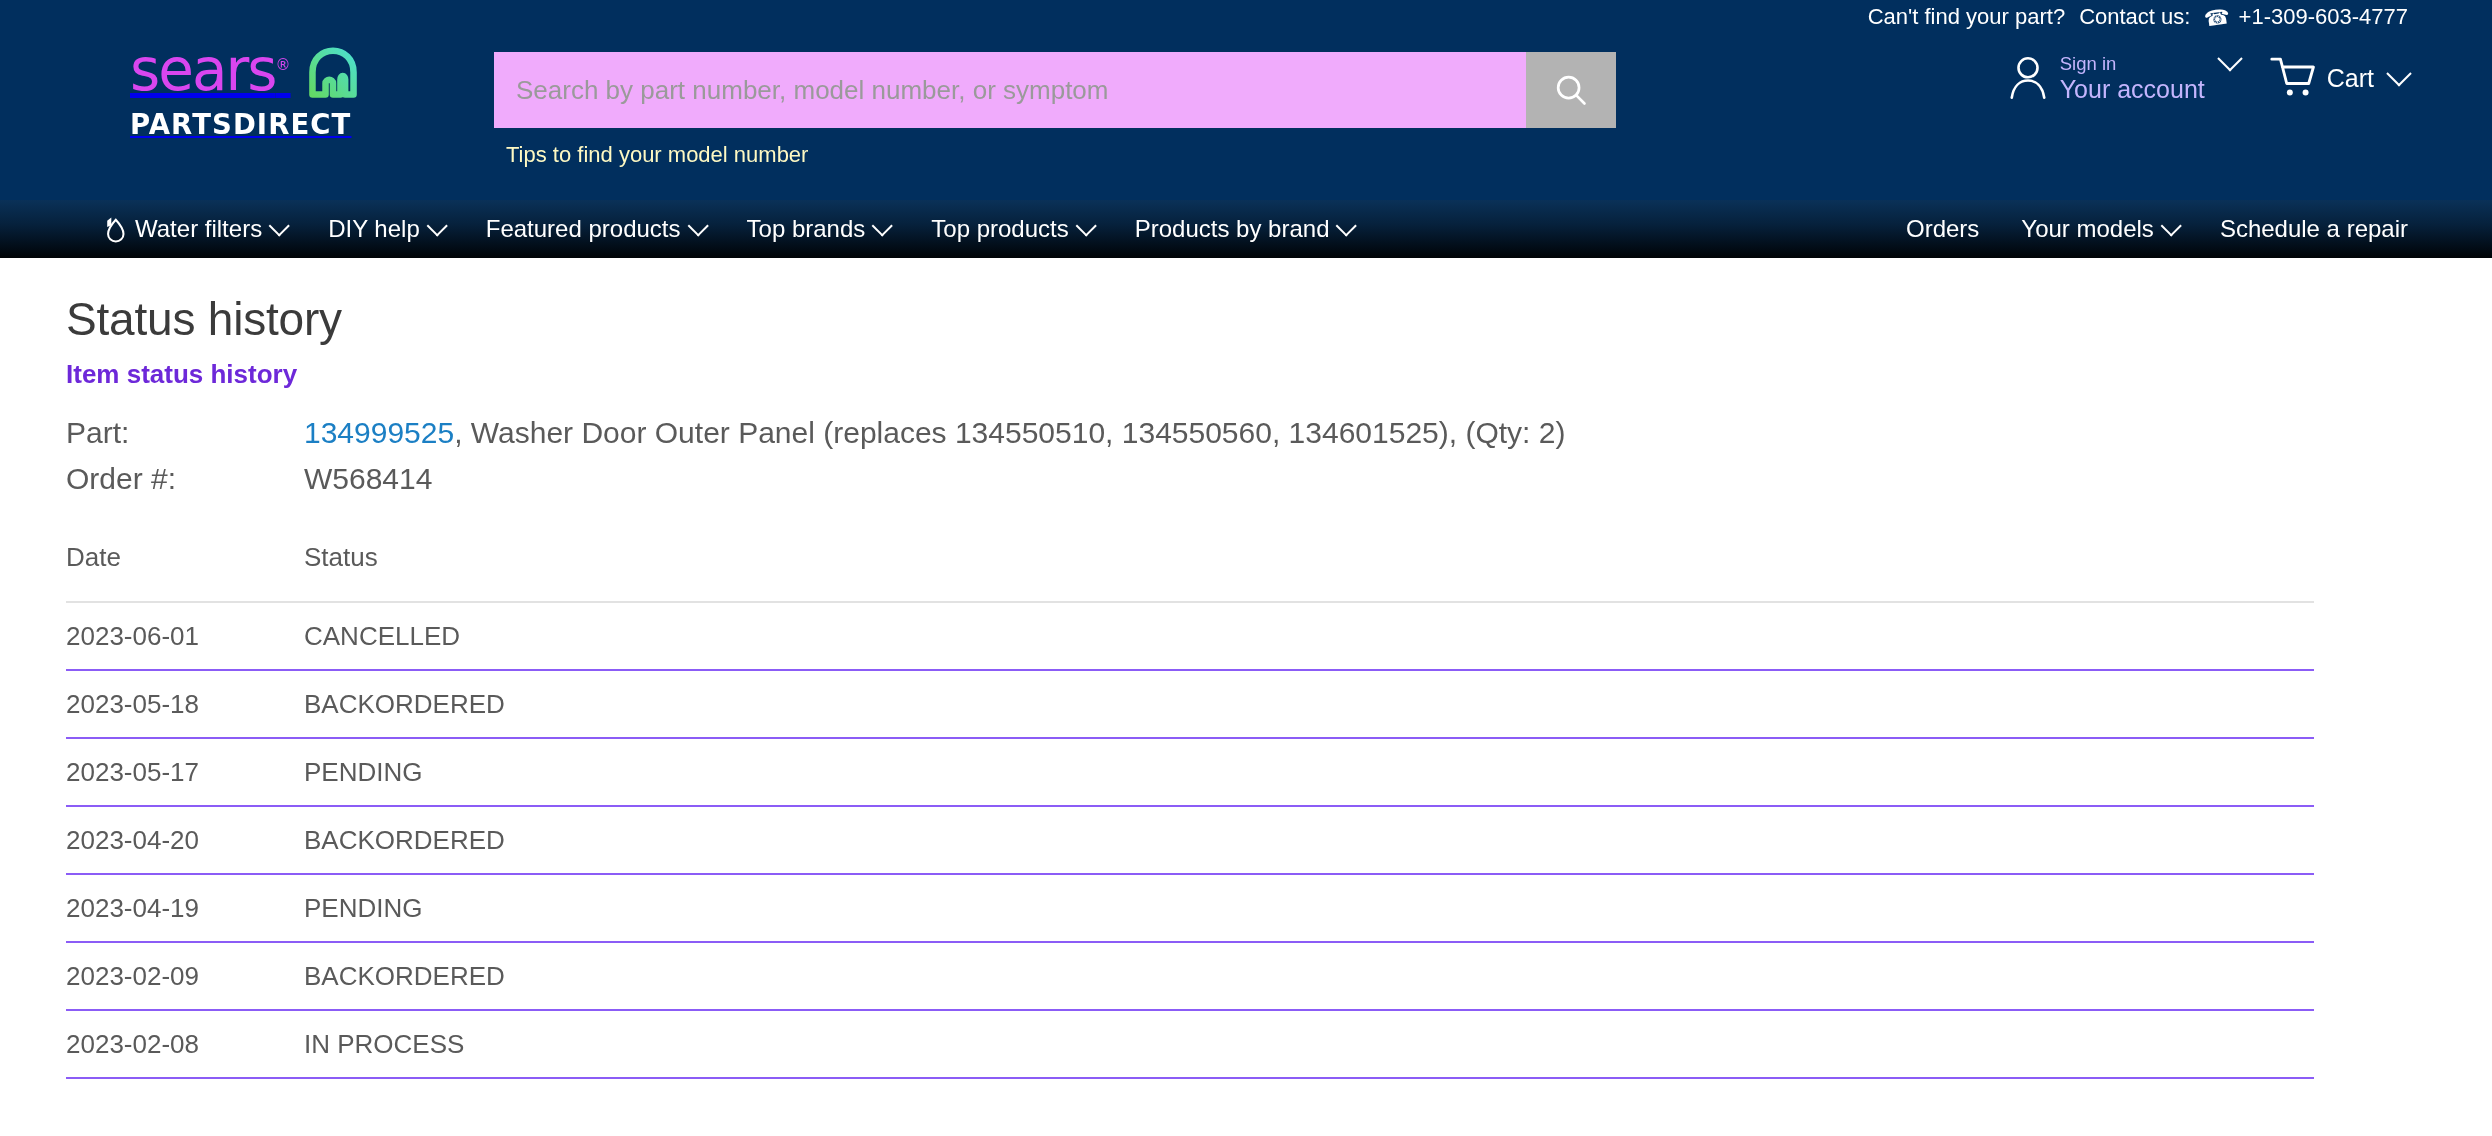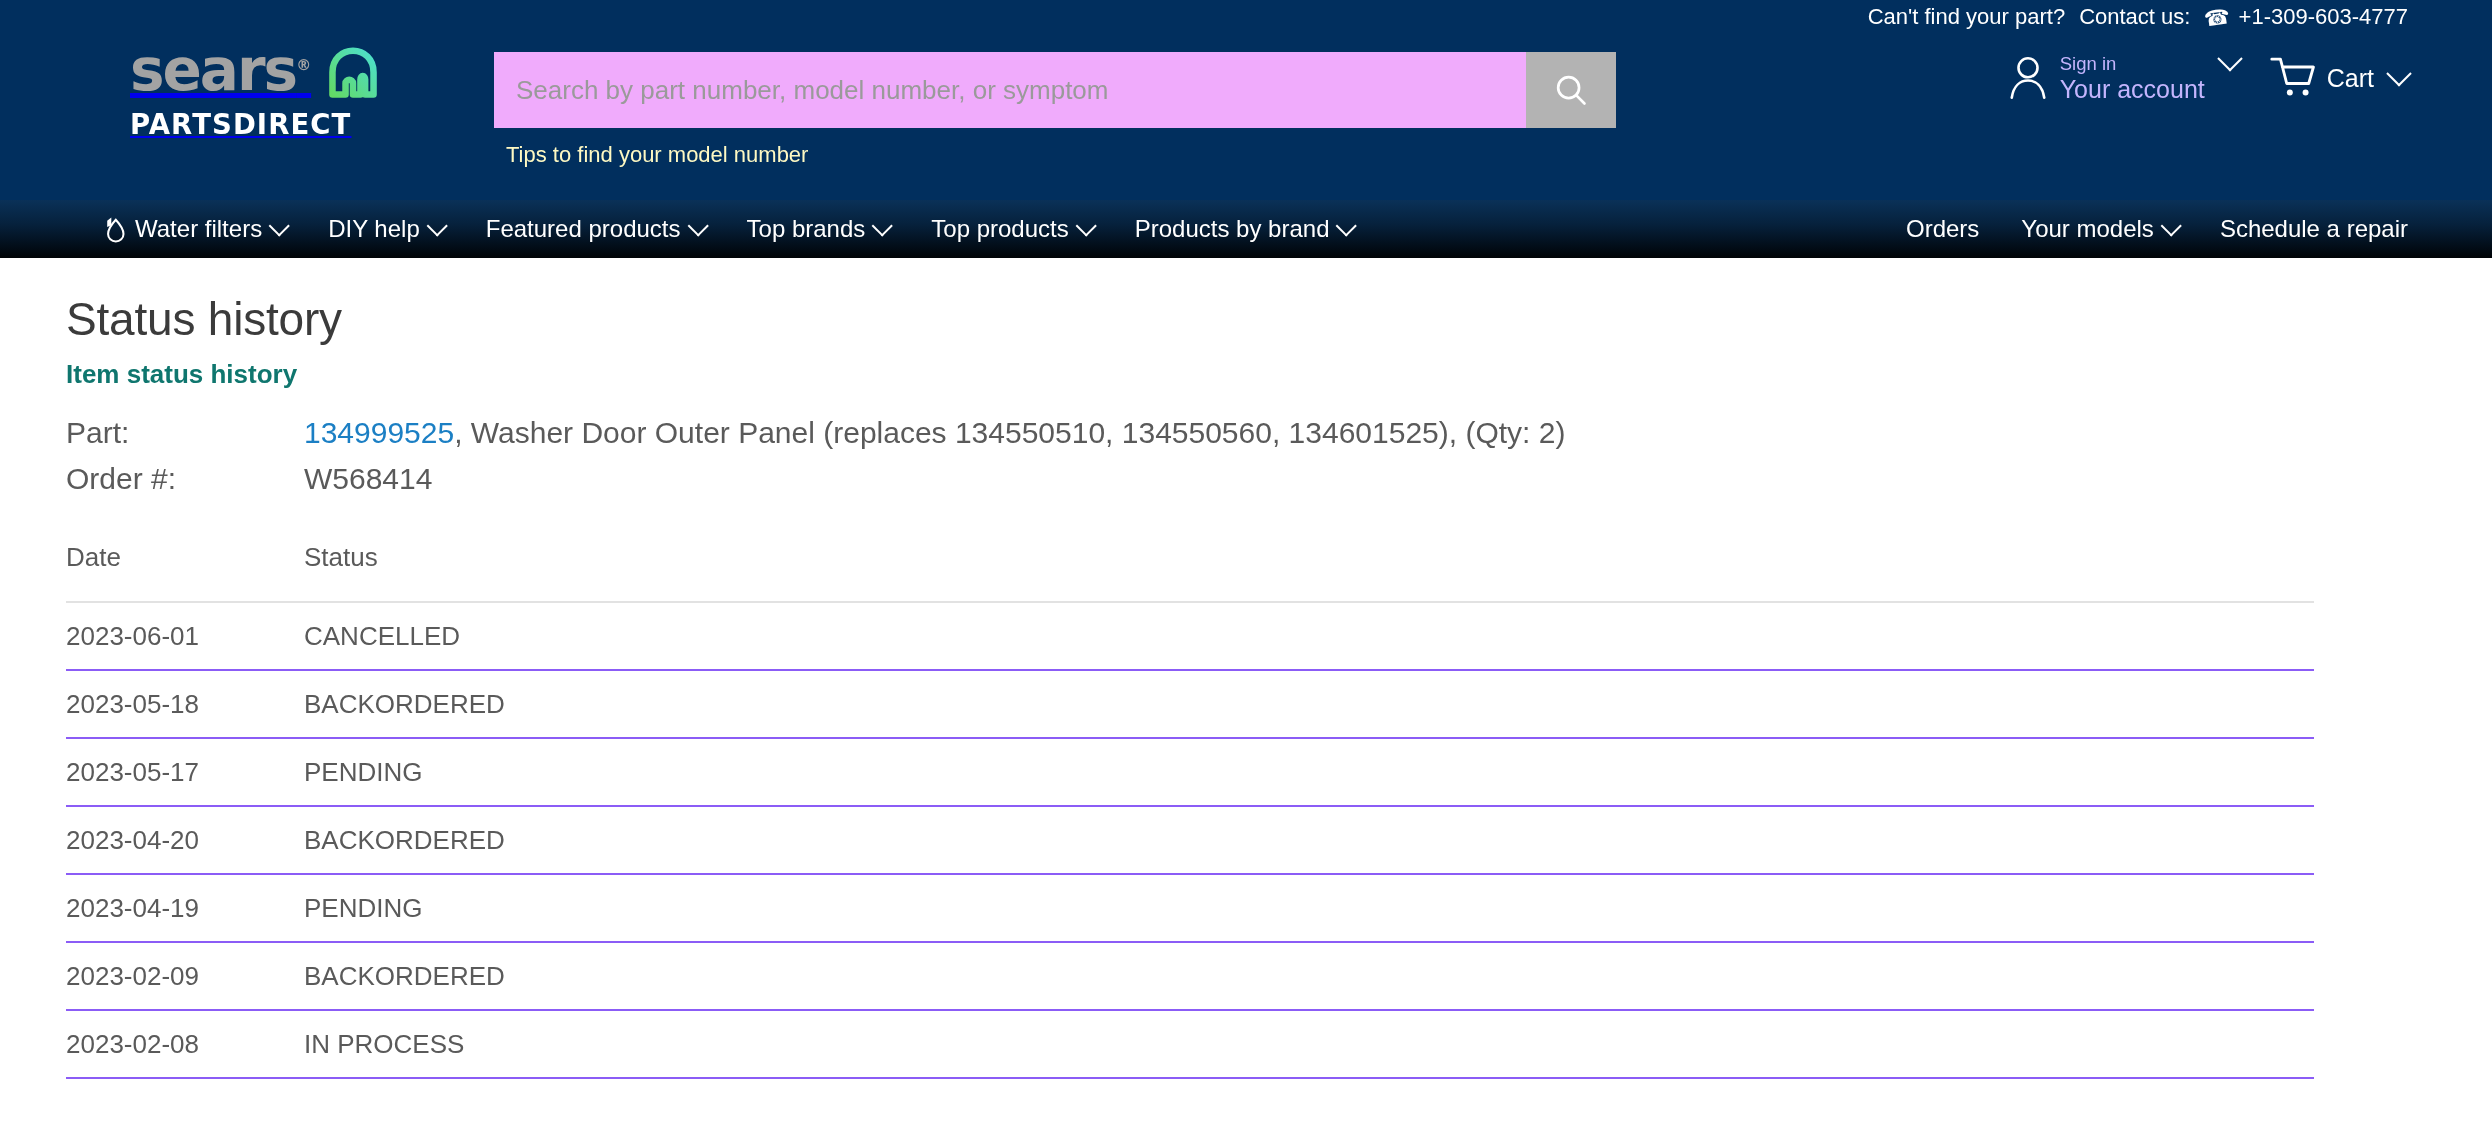--- a/index.html
+++ b/index.html
@@ -60,24 +60,24 @@
     left: 130px;
     top: 44px;
     width: 290px;
   }
   .logo-top {
     display: flex;
     align-items: flex-start;
     gap: 14px;
   }
   .logo-wordmark {
-    color: #a3a3a3;
+    color: #d946ef;
     font-size: 58px;
     line-height: 0.9;
-    font-weight: 700;
+    font-weight: 400;
     letter-spacing: -2px;
     font-family: "DejaVu Sans", sans-serif;
     position: relative;
   }
   .logo-reg {
     font-size: 15px;
     vertical-align: super;
     letter-spacing: 0;
   }
   .logo-mark { width: 56px; height: 56px; flex: none; margin-top: 2px;}
@@ -209,21 +209,21 @@
   .page-title {
     font-size: 46px;
     font-weight: 400;
     color: #3b3b3b;
     margin: 0 0 0 0;
     letter-spacing: -0.2px;
   }
   .sub-title {
     font-size: 26px;
     font-weight: bold;
-    color: #0f766e;
+    color: #6d28d9;
     margin: 13px 0 0 0;
   }
   .meta-table {
     margin-top: 26px;
     border-collapse: collapse;
   }
   .meta-table td {
     font-size: 30px;
     color: #5a5a5a;
     padding: 0 0 12px 0;

